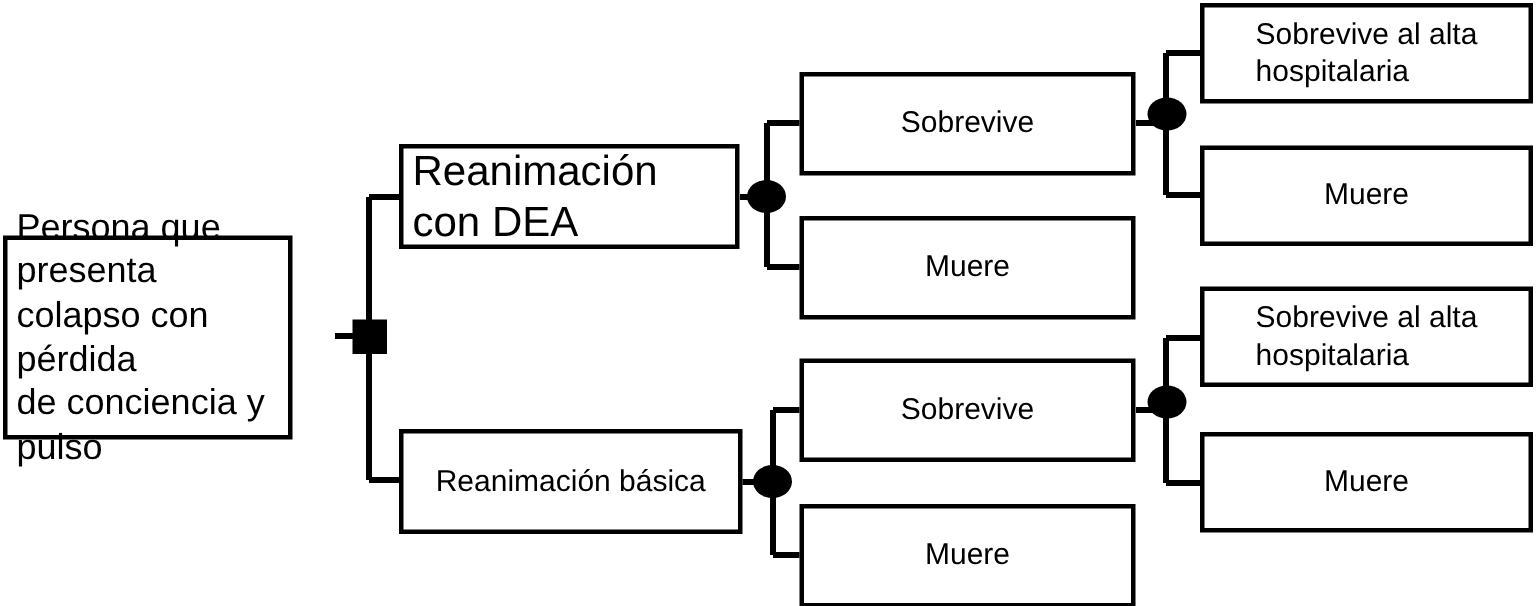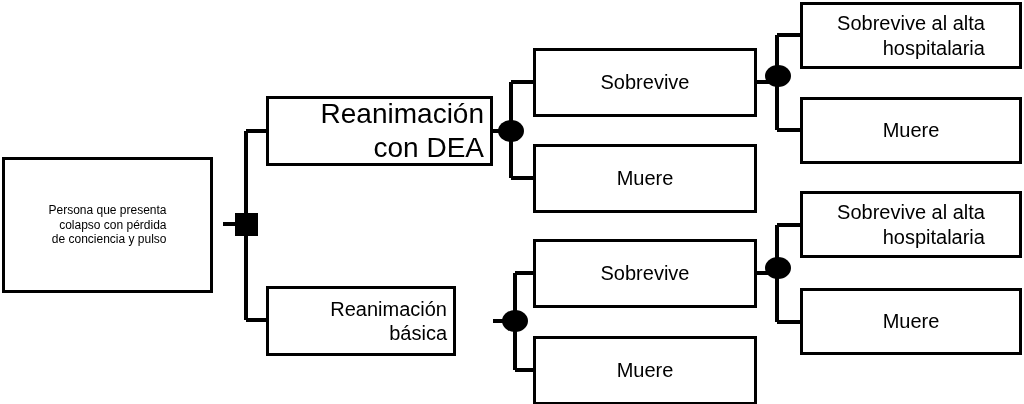--- a/index.html
+++ b/index.html
@@ -24,49 +24,49 @@
     pointer-events: none;
   }
   .node-box {
     position: absolute;
     box-sizing: border-box;
     border: 3px solid #000000;
     background: #ffffff;
     display: flex;
     align-items: center;
     justify-content: center;
-    text-align: right;
+    text-align: left;
     color: #000000;
     line-height: 1.22;
   }
   .node-label {
     display: block;
     padding: 0 6px;
     white-space: pre-line;
   }
   
   #node-root {
     left: 2px;
     top: 157px;
-    width: 211px;
+    width: 193px;
     height: 136px;
-    font-size: 12px;
+    font-size: 24px;
   }
   
   #node-dea {
     left: 266px;
     top: 96px;
     width: 227px;
     height: 70px;
     font-size: 28px;
   }
   #node-basica {
     left: 266px;
     top: 286px;
-    width: 190px;
+    width: 229px;
     height: 70px;
     font-size: 20px;
   }
   
   #node-dea-sobrevive {
     left: 533px;
     top: 48px;
     width: 224px;
     height: 69px;
     font-size: 20px;

